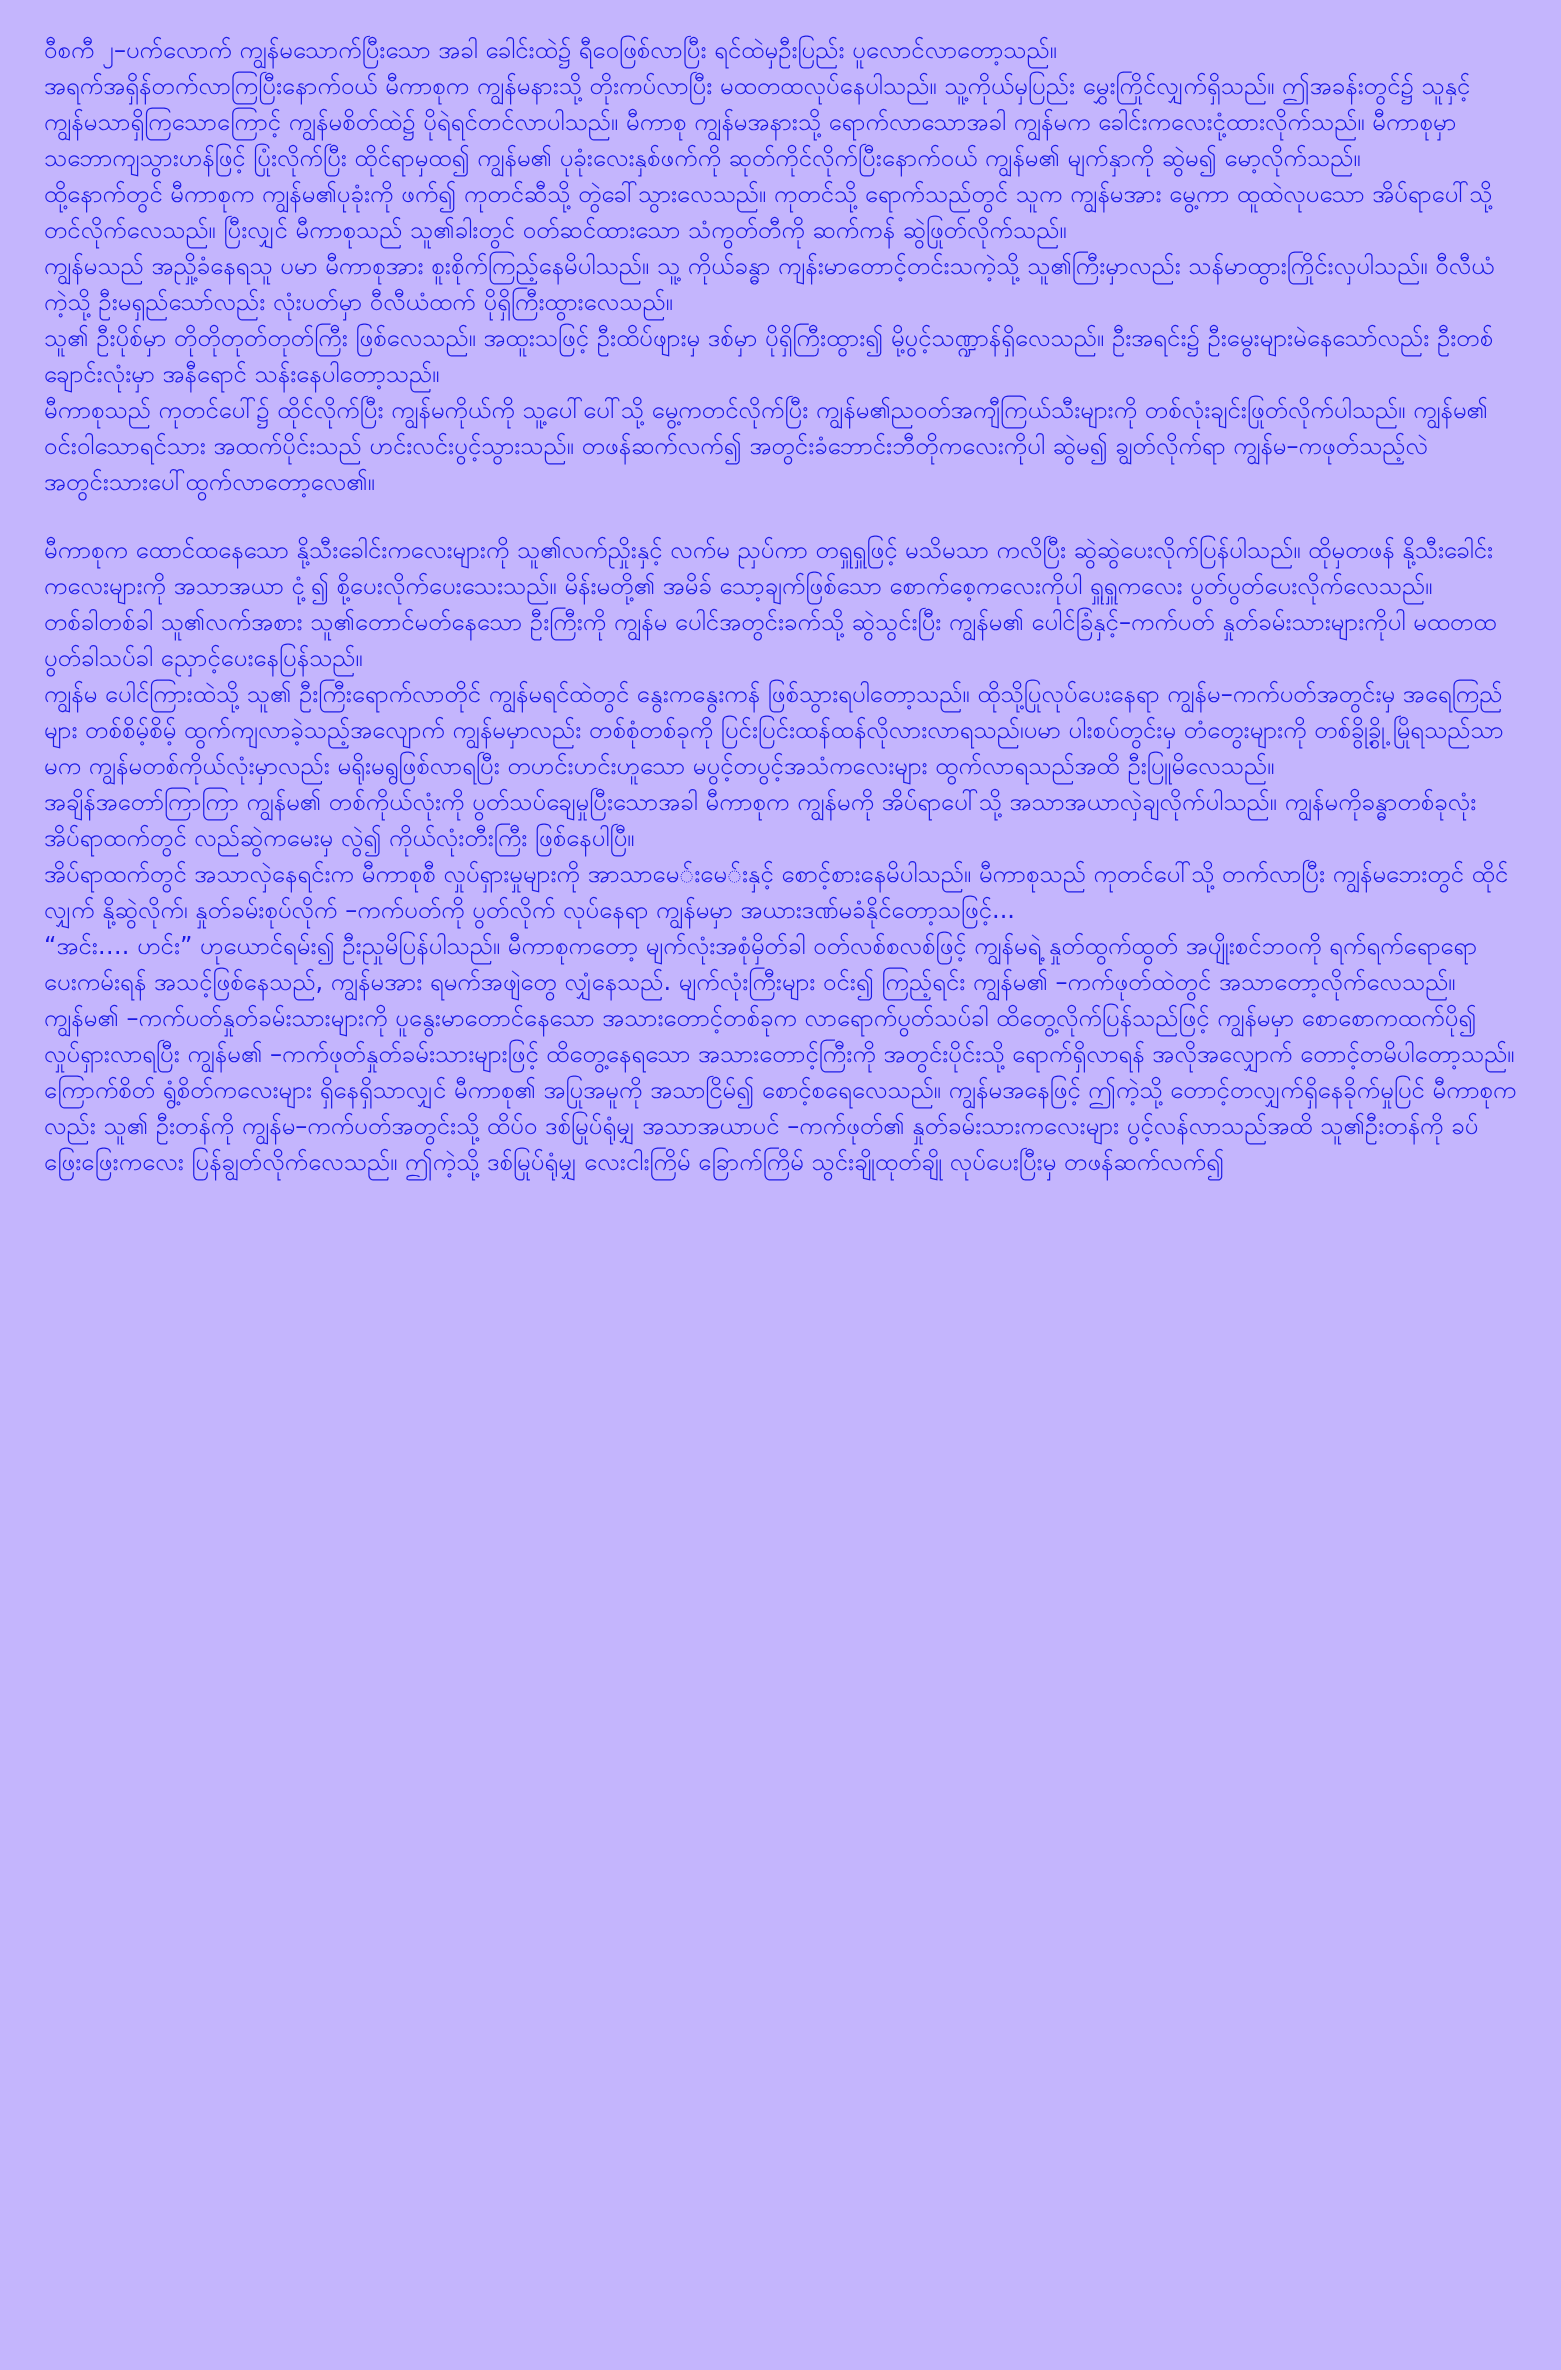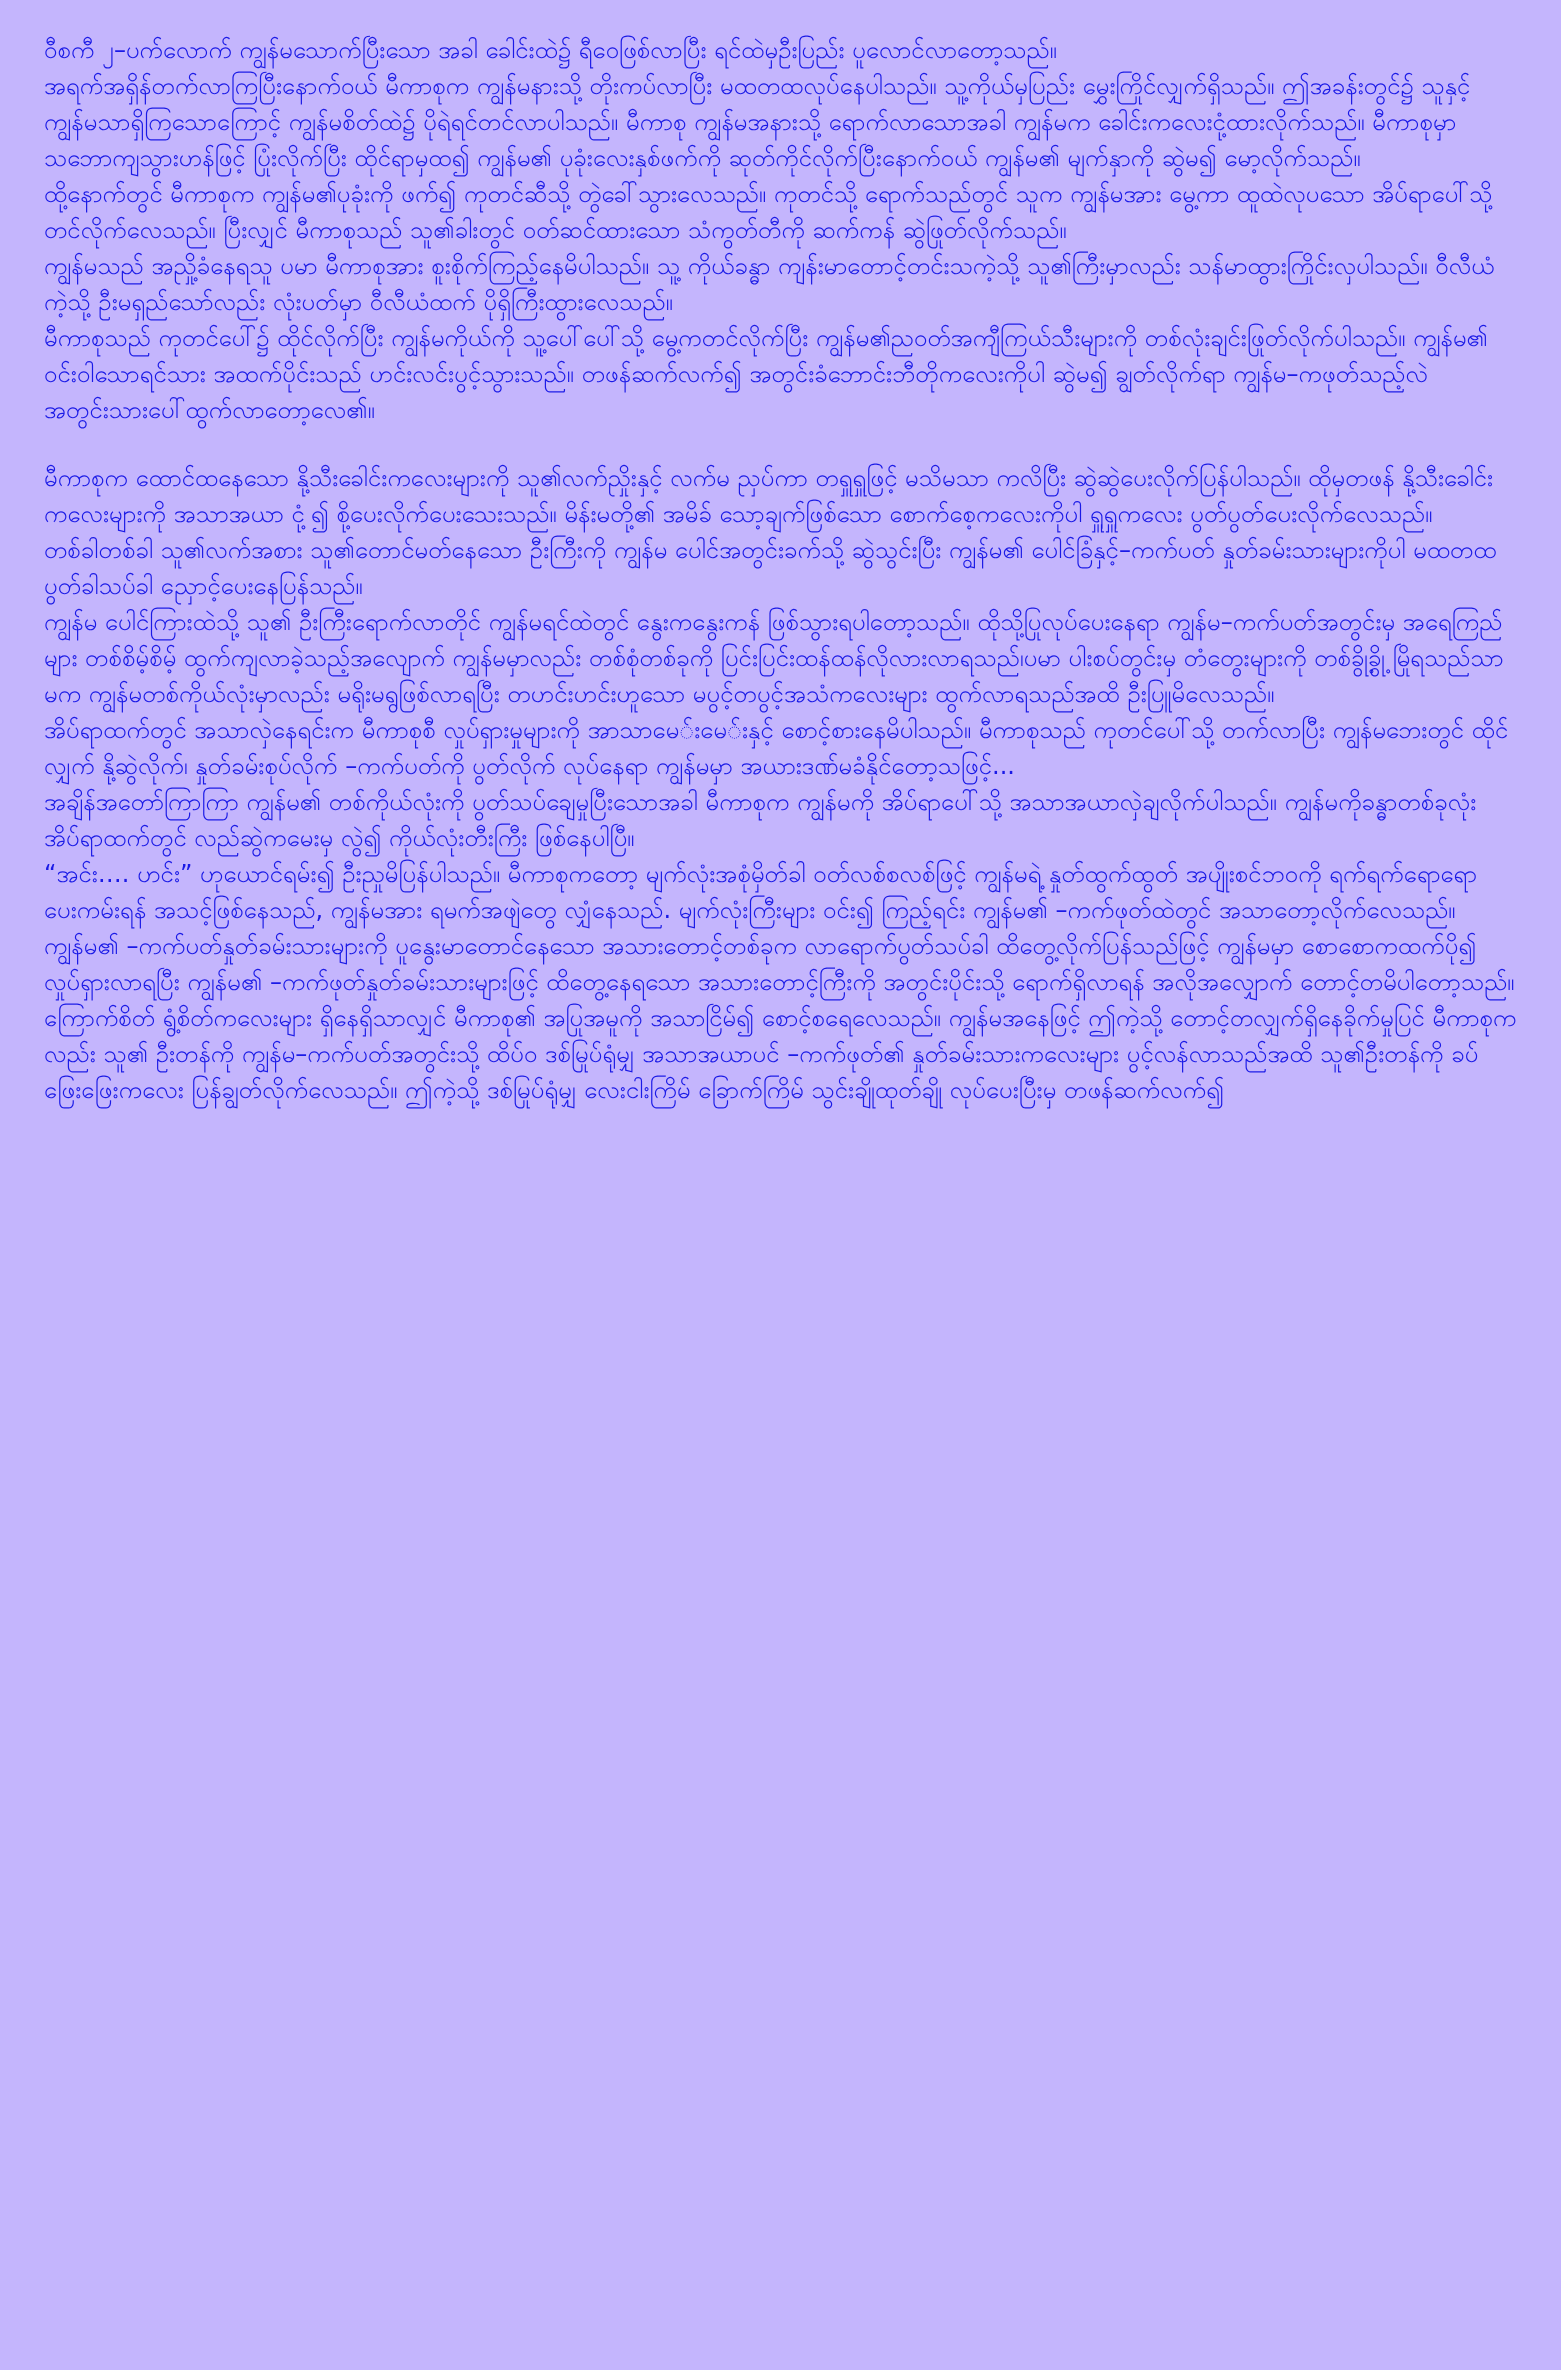--- a/index.html
+++ b/index.html
@@ -38,24 +38,25 @@
 </style>
 </head>
 <body>
 
 <div class="page">
   <div class="doc-body">
     <p class="para">ဝီစကီ ၂–ပက်လောက် ကျွန်မသောက်ပြီးသော အခါ ခေါင်းထဲ၌ ရီဝေဖြစ်လာပြီး ရင်ထဲမှဦးပြည်း ပူလောင်လာတော့သည်။</p>
     <p class="para">အရက်အရှိန်တက်လာကြပြီးနောက်ဝယ် မီကာစုက ကျွန်မနားသို့ တိုးကပ်လာပြီး မထတထလုပ်နေပါသည်။ သူ့ကိုယ်မှပြည်း မွှေးကြိုင်လျှက်ရှိသည်။ ဤအခန်းတွင်၌ သူနှင့်ကျွန်မသာရှိကြသောကြောင့် ကျွန်မစိတ်ထဲ၌ ပိုရဲရင်တင်လာပါသည်။ မီကာစု ကျွန်မအနားသို့ ရောက်လာသောအခါ ကျွန်မက ခေါင်းကလေးငုံ့ထားလိုက်သည်။ မီကာစုမှာ သဘောကျသွားဟန်ဖြင့် ပြုံးလိုက်ပြီး ထိုင်ရာမှထ၍ ကျွန်မ၏ ပုခုံးလေးနှစ်ဖက်ကို ဆုတ်ကိုင်လိုက်ပြီးနောက်ဝယ် ကျွန်မ၏ မျက်နှာကို ဆွဲမ၍ မော့လိုက်သည်။</p>
     <p class="para">ထို့နောက်တွင် မီကာစုက ကျွန်မ၏ပုခုံးကို ဖက်၍ ကုတင်ဆီသို့ တွဲခေါ်သွားလေသည်။ ကုတင်သို့ ရောက်သည်တွင် သူက ကျွန်မအား မွေ့ကာ ထူထဲလုပသော အိပ်ရာပေါ်သို့တင်လိုက်လေသည်။ ပြီးလျှင် မီကာစုသည် သူ၏ခါးတွင် ဝတ်ဆင်ထားသော သံကွတ်တီကို ဆက်ကန် ဆွဲဖြုတ်လိုက်သည်။</p>
     <p class="para">ကျွန်မသည် အညှို့ခံနေရသူ ပမာ မီကာစုအား စူးစိုက်ကြည့်နေမိပါသည်။ သူ့ ကိုယ်ခန္ဓာ ကျန်းမာတောင့်တင်းသကဲ့သို့ သူ၏ကြီးမှာလည်း သန်မာထွားကြိုင်းလှပါသည်။ ဝီလီယံကဲ့သို့ ဦးမရှည်သော်လည်း လုံးပတ်မှာ ဝီလီယံထက် ပိုရှိကြီးထွားလေသည်။</p>
+    <p class="para">သူ၏ ဦးပိုစ်မှာ တိုတိုတုတ်တုတ်ကြီး ဖြစ်လေသည်။ အထူးသဖြင့် ဦးထိပ်ဖျားမှ ဒစ်မှာ ပိုရှိကြီးထွား၍ မို့ပွင့်သဏ္ဍာန်ရှိလေသည်။ ဦးအရင်း၌ ဦးမွေးများမဲနေသော်လည်း ဦးတစ်ချောင်းလုံးမှာ အနီရောင် သန်းနေပါတော့သည်။</p>
     <p class="para">မီကာစုသည် ကုတင်ပေါ်၌ ထိုင်လိုက်ပြီး ကျွန်မကိုယ်ကို သူ့ပေါ်ပေါ်သို့ မွေ့ကတင်လိုက်ပြီး ကျွန်မ၏ညဝတ်အကျီကြယ်သီးများကို တစ်လုံးချင်းဖြုတ်လိုက်ပါသည်။ ကျွန်မ၏ ဝင်းဝါသောရင်သား အထက်ပိုင်းသည် ဟင်းလင်းပွင့်သွားသည်။ တဖန်ဆက်လက်၍ အတွင်းခံဘောင်းဘီတိုကလေးကိုပါ ဆွဲမ၍ ချွတ်လိုက်ရာ ကျွန်မ–ကဖုတ်သည့်လဲ အတွင်းသားပေါ်ထွက်လာတော့လေ၏။</p>
     <div class="spacer"></div>
     <p class="para">မီကာစုက ထောင်ထနေသော နို့သီးခေါင်းကလေးများကို သူ၏လက်ညှိုးနှင့် လက်မ ညှပ်ကာ တရှူရှူဖြင့် မသိမသာ ကလိပြီး ဆွဲဆွဲပေးလိုက်ပြန်ပါသည်။ ထိုမှတဖန် နို့သီးခေါင်းကလေးများကို အသာအယာ ငုံ့၍ စို့ပေးလိုက်ပေးသေးသည်။ မိန်းမတို့၏ အမိခ် သော့ချက်ဖြစ်သော စောက်စေ့ကလေးကိုပါ ရှူရှူကလေး ပွတ်ပွတ်ပေးလိုက်လေသည်။</p>
     <p class="para">တစ်ခါတစ်ခါ သူ၏လက်အစား သူ၏တောင်မတ်နေသော ဦးကြီးကို ကျွန်မ ပေါင်အတွင်းခက်သို့ ဆွဲသွင်းပြီး ကျွန်မ၏ ပေါင်ခြံနှင့်–ကက်ပတ် နှုတ်ခမ်းသားများကိုပါ မထတထ ပွတ်ခါသပ်ခါ ညှောင့်ပေးနေပြန်သည်။</p>
     <p class="para">ကျွန်မ ပေါင်ကြားထဲသို့ သူ၏ ဦးကြီးရောက်လာတိုင် ကျွန်မရင်ထဲတွင် နွေးကနွေးကန် ဖြစ်သွားရပါတော့သည်။ ထိုသို့ပြုလုပ်ပေးနေရာ ကျွန်မ–ကက်ပတ်အတွင်းမှ အရေကြည်များ တစ်စိမ့်စိမ့် ထွက်ကျလာခဲ့သည့်အလျောက် ကျွန်မမှာလည်း တစ်စုံတစ်ခုကို ပြင်းပြင်းထန်ထန်လိုလားလာရသည်၊ပမာ ပါးစပ်တွင်းမှ တံတွေးများကို တစ်ခွို့ခွို့ မြိုရသည်သာမက ကျွန်မတစ်ကိုယ်လုံးမှာလည်း မရိုးမရွဖြစ်လာရပြီး တဟင်းဟင်းဟူသော မပွင့်တပွင့်အသံကလေးများ ထွက်လာရသည်အထိ ဦးပြူမိလေသည်။</p>
+    <p class="para">အချိန်အတော်ကြာကြာ ကျွန်မ၏ တစ်ကိုယ်လုံးကို ပွတ်သပ်ချေမှုပြီးသောအခါ မီကာစုက ကျွန်မကို အိပ်ရာပေါ်သို့ အသာအယာလှဲချလိုက်ပါသည်။ ကျွန်မကိုခန္ဓာတစ်ခုလုံး အိပ်ရာထက်တွင် လည်ဆွဲကမေးမှ လွဲ၍ ကိုယ်လုံးတီးကြီး ဖြစ်နေပါပြီ။</p>
     <p class="para">အိပ်ရာထက်တွင် အသာလှဲနေရင်းက မီကာစုစီ လှုပ်ရှားမှုများကို အာသာမေ်းမေ်းနှင့် စောင့်စားနေမိပါသည်။ မီကာစုသည် ကုတင်ပေါ်သို့ တက်လာပြီး ကျွန်မဘေးတွင် ထိုင်လျှက် နို့ဆွဲလိုက်၊ နှုတ်ခမ်းစုပ်လိုက် –ကက်ပတ်ကို ပွတ်လိုက် လုပ်နေရာ ကျွန်မမှာ အယားဒဏ်မခံနိုင်တော့သဖြင့်...</p>
-    <p class="para">အချိန်အတော်ကြာကြာ ကျွန်မ၏ တစ်ကိုယ်လုံးကို ပွတ်သပ်ချေမှုပြီးသောအခါ မီကာစုက ကျွန်မကို အိပ်ရာပေါ်သို့ အသာအယာလှဲချလိုက်ပါသည်။ ကျွန်မကိုခန္ဓာတစ်ခုလုံး အိပ်ရာထက်တွင် လည်ဆွဲကမေးမှ လွဲ၍ ကိုယ်လုံးတီးကြီး ဖြစ်နေပါပြီ။</p>
     <p class="para">“အင်း…. ဟင်း” ဟုယောင်ရမ်း၍ ဦးညှုမိပြန်ပါသည်။ မီကာစုကတော့ မျက်လုံးအစုံမှိတ်ခါ ဝတ်လစ်စလစ်ဖြင့် ကျွန်မရဲ့ နှုတ်ထွက်ထွတ် အပျိုးစင်ဘဝကို ရက်ရက်ရောရော ပေးကမ်းရန် အသင့်ဖြစ်နေသည်, ကျွန်မအား ရမက်အဖျဲတွေ လျှံနေသည်. မျက်လုံးကြီးများ ဝင်း၍ ကြည့်ရင်း ကျွန်မ၏ –ကက်ဖုတ်ထဲတွင် အသာတော့လိုက်လေသည်။ ကျွန်မ၏ –ကက်ပတ်နှုတ်ခမ်းသားများကို ပူနွေးမာတောင်နေသော အသားတောင့်တစ်ခုက လာရောက်ပွတ်သပ်ခါ ထိတွေ့လိုက်ပြန်သည်ဖြင့် ကျွန်မမှာ စောစောကထက်ပို၍ လှုပ်ရှားလာရပြီး ကျွန်မ၏ –ကက်ဖုတ်နှုတ်ခမ်းသားများဖြင့် ထိတွေ့နေရသော အသားတောင့်ကြီးကို အတွင်းပိုင်းသို့ ရောက်ရှိလာရန် အလိုအလျှောက် တောင့်တမိပါတော့သည်။</p>
     <p class="para">ကြောက်စိတ် ရွံ့စိတ်ကလေးများ ရှိနေရှိသာလျှင် မီကာစု၏ အပြုအမူကို အသာငြိမ်၍ စောင့်စရေလေသည်။ ကျွန်မအနေဖြင့် ဤကဲ့သို့ တောင့်တလျှက်ရှိနေခိုက်မှုပြင် မီကာစုကလည်း သူ၏ ဦးတန်ကို ကျွန်မ–ကက်ပတ်အတွင်းသို့ ထိပ်ဝ ဒစ်မြုပ်ရုံမျှ အသာအယာပင် –ကက်ဖုတ်၏ နှုတ်ခမ်းသားကလေးများ ပွင့်လန်လာသည်အထိ သူ၏ဦးတန်ကို ခပ်ဖြေးဖြေးကလေး ပြန်ချွတ်လိုက်လေသည်။ ဤကဲ့သို့ ဒစ်မြုပ်ရုံမျှ လေးငါးကြိမ် ခြောက်ကြိမ် သွင်းချိုထုတ်ချို လုပ်ပေးပြီးမှ တဖန်ဆက်လက်၍</p>
   </div>
 </div>
 
 
 </body></html>

